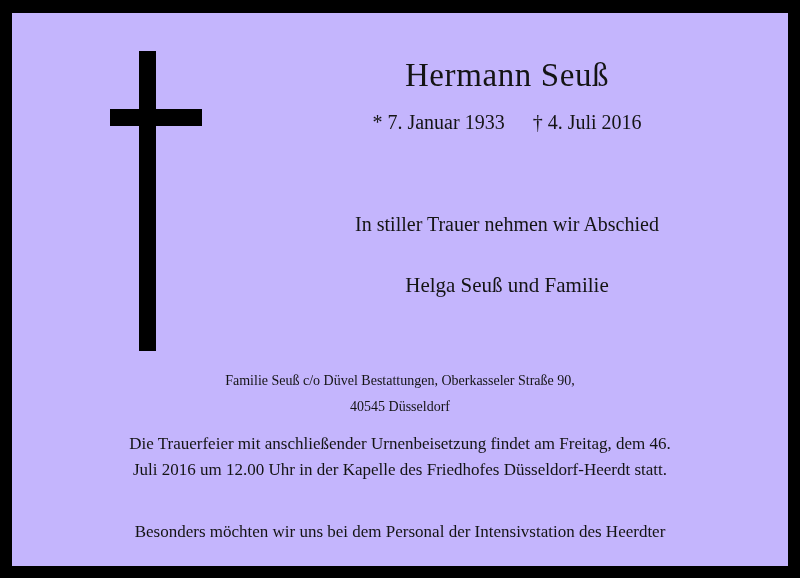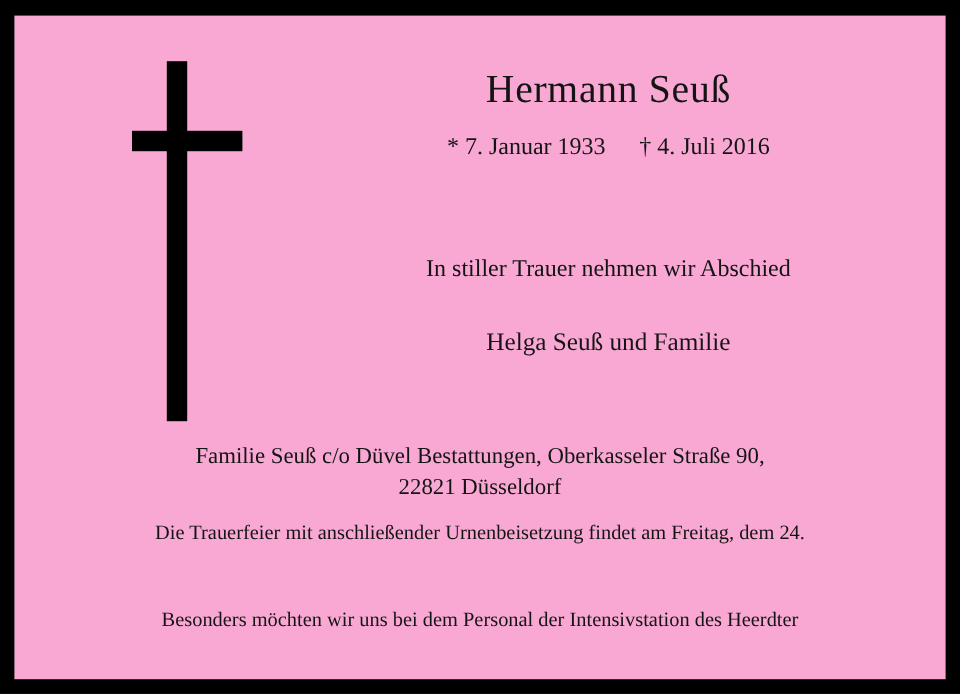--- a/index.html
+++ b/index.html
@@ -18,21 +18,21 @@
     width: 800px;
     height: 578px;
     box-sizing: border-box;
     background: #000000;
     padding: 13px 12px 12px 12px;
   }
   .obituary-card {
     position: relative;
     width: 100%;
     height: 100%;
-    background: #f9a8d4;
+    background: #c4b5fd;
     box-sizing: border-box;
     overflow: hidden;
   }
   
   .cross {
     position: absolute;
     left: 98px;
     top: 38px;
     width: 92px;
     height: 300px;
@@ -95,38 +95,38 @@
     font-size: 21px;
     color: #141414;
   }
   
   .address-block {
     position: absolute;
     left: 20px;
     top: 355px;
     width: 736px;
     text-align: center;
-    font-size: 19px;
+    font-size: 14px;
     line-height: 26px;
     color: #141414;
   }
   .ceremony-block {
     position: absolute;
     left: 18px;
     top: 418px;
     width: 740px;
     text-align: center;
     font-size: 17px;
     line-height: 26px;
     color: #141414;
   }
   .thanks-block {
     position: absolute;
     left: 18px;
-    top: 491px;
+    top: 506px;
     width: 740px;
     text-align: center;
     font-size: 17px;
     line-height: 26px;
     color: #141414;
   }
   .line {
     display: block;
   }
 </style>
@@ -148,25 +148,26 @@
       <span class="sep"></span>
       <span>† 4. Juli 2016</span>
     </div>
 
     <div class="mourning-line">In stiller Trauer nehmen wir Abschied</div>
 
     <div class="family-line">Helga Seuß und Familie</div>
 
     <div class="address-block">
       <span class="line">Familie Seuß c/o Düvel Bestattungen, Oberkasseler Straße 90,</span>
-      <span class="line">22821 Düsseldorf</span>
+      <span class="line">40545 Düsseldorf</span>
     </div>
 
     <div class="ceremony-block">
-      <span class="line">Die Trauerfeier mit anschließender Urnenbeisetzung findet am Freitag, dem 24.</span>
+      <span class="line">Die Trauerfeier mit anschließender Urnenbeisetzung findet am Freitag, dem 46.</span>
+      <span class="line">Juli 2016 um 12.00 Uhr in der Kapelle des Friedhofes Düsseldorf-Heerdt statt.</span>
     </div>
 
     <div class="thanks-block">
       <span class="line">Besonders möchten wir uns bei dem Personal der Intensivstation des Heerdter</span>
     </div>
 
   </div>
 </div>
 
 </body></html>

